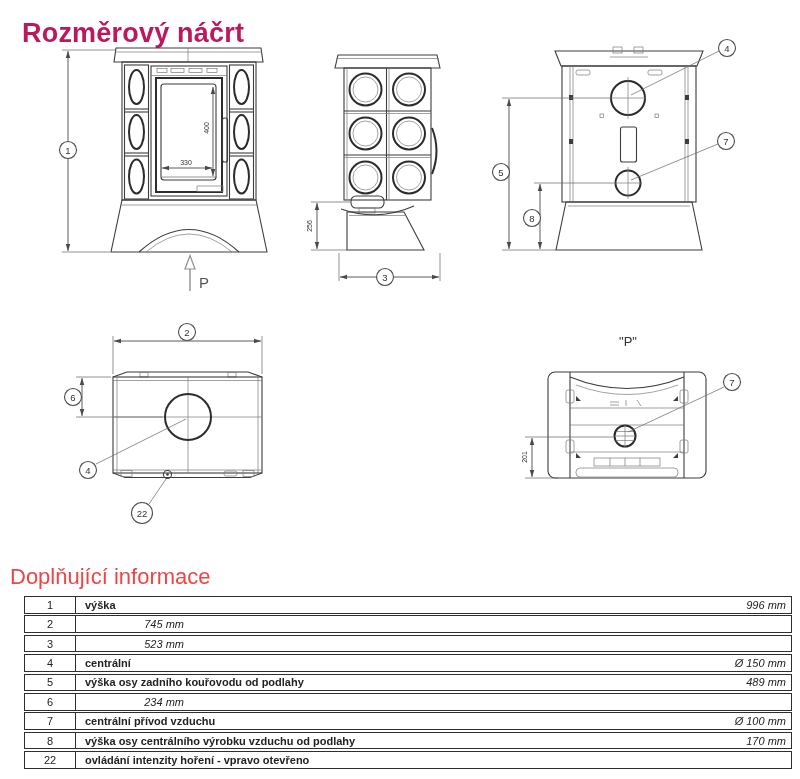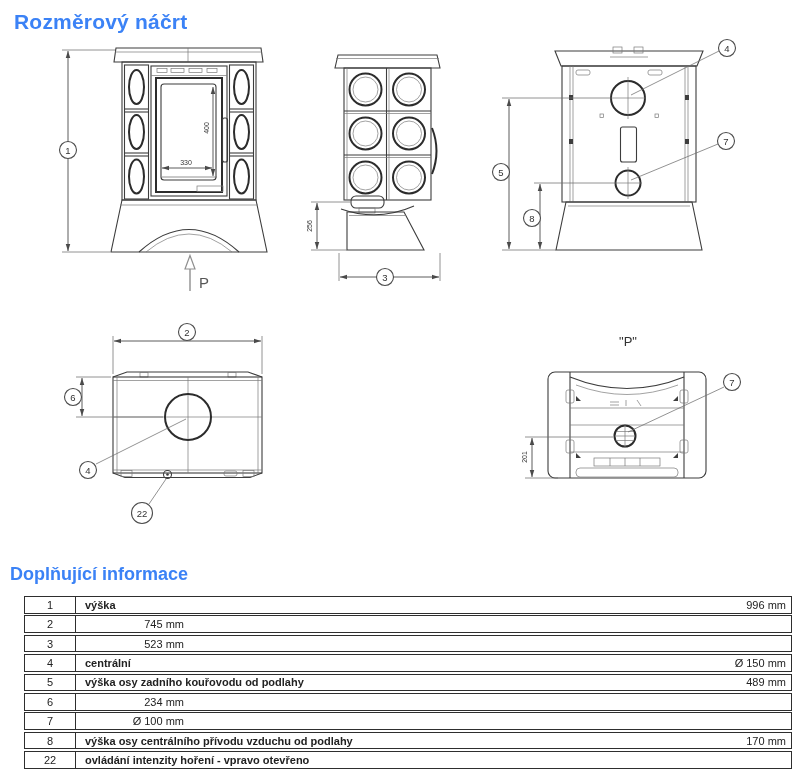--- a/index.html
+++ b/index.html
@@ -1,26 +1,26 @@
 <!DOCTYPE html>
 <html><head>
 <meta charset="utf-8">
 <style>
   html,body { margin:0; padding:0; }
   body {
     width:800px; height:779px; background:#ffffff; position:relative;
     font-family:"Liberation Sans", sans-serif; color:#1d1d1d; overflow:hidden;
   }
   .page-title {
-    position:absolute; left:10px; top:6px; margin:4px;
-    font-size:21px; font-weight:bold; letter-spacing:.2px; color:#3b82f6;
+    position:absolute; left:10px; top:6px; margin:12px;
+    font-size:27px; font-weight:bold; letter-spacing:.2px; color:#be185d;
   }
   .section-title {
     position:absolute; left:10px; top:564px; margin:0;
-    font-size:18px; font-weight:bold; color:#3b82f6;
+    font-size:22px; font-weight:normal; color:#ef4444;
   }
   svg.drawing { position:absolute; left:0; top:0; }
 
   
   .ln   { stroke:#3d3d3d; stroke-width:1.1; fill:none; }
   .ln2  { stroke:#2c2c2c; stroke-width:2;   fill:none; }
   .thin { stroke:#7a7a7a; stroke-width:.7;  fill:none; }
   .dim  { stroke:#4a4a4a; stroke-width:.9;  fill:none; }
   .ext  { stroke:#6d6d6d; stroke-width:.75; fill:none; }
   .fillb{ fill:#3d3d3d; stroke:none; }
@@ -37,21 +37,21 @@
     box-sizing:border-box; display:flex; align-items:stretch;
     height:17.6px; margin-bottom:1.8px; border:1.5px solid #2e2e2e;
     font-size:11px; color:#222; background:#fff;
   }
   .trow .num {
     width:50px; flex:0 0 50px; border-right:1.5px solid #2e2e2e;
     display:flex; align-items:center; justify-content:center;
   }
   .trow .desc { flex:1; display:flex; align-items:center; padding-left:9px;font-weight:bold; }
   .trow .val  { width:108px; flex:0 0 108px; display:flex; align-items:center;
-                justify-content:flex-end; padding-right:5px; }
+                justify-content:flex-end; padding-right:5px;font-style:italic; }
 </style>
 </head>
 <body>
 
 <h1 class="page-title">Rozměrový náčrt</h1>
 
 <svg class="drawing" width="800" height="558" viewBox="0 0 800 558">
   <defs>
     <marker id="ar" viewBox="0 0 10 8" markerWidth="9" markerHeight="7.2" refX="9" refY="4" orient="auto-start-reverse">
       <path d="M0,1.1 L9,4 L0,6.9 Z" fill="#4a4a4a"></path>
@@ -362,25 +362,26 @@
     <span class="num">5</span>
     <span class="desc">výška osy zadního kouřovodu od podlahy</span>
     <span class="val">489 mm</span>
   </div>
   <div class="trow">
     <span class="num">6</span>
     <span class="val">234 mm</span>
   </div>
   <div class="trow">
     <span class="num">7</span>
+    <span class="desc">centrální přívod vzduchu</span>
     <span class="val">Ø 100 mm</span>
   </div>
   <div class="trow">
     <span class="num">8</span>
-    <span class="desc">výška osy centrálního přívodu vzduchu od podlahy</span>
+    <span class="desc">výška osy centrálního výrobku vzduchu od podlahy</span>
     <span class="val">170 mm</span>
   </div>
   <div class="trow">
     <span class="num">22</span>
     <span class="desc">ovládání intenzity hoření - vpravo otevřeno</span>
     <span class="val"></span>
   </div>
 </div>
 
 </body></html>

